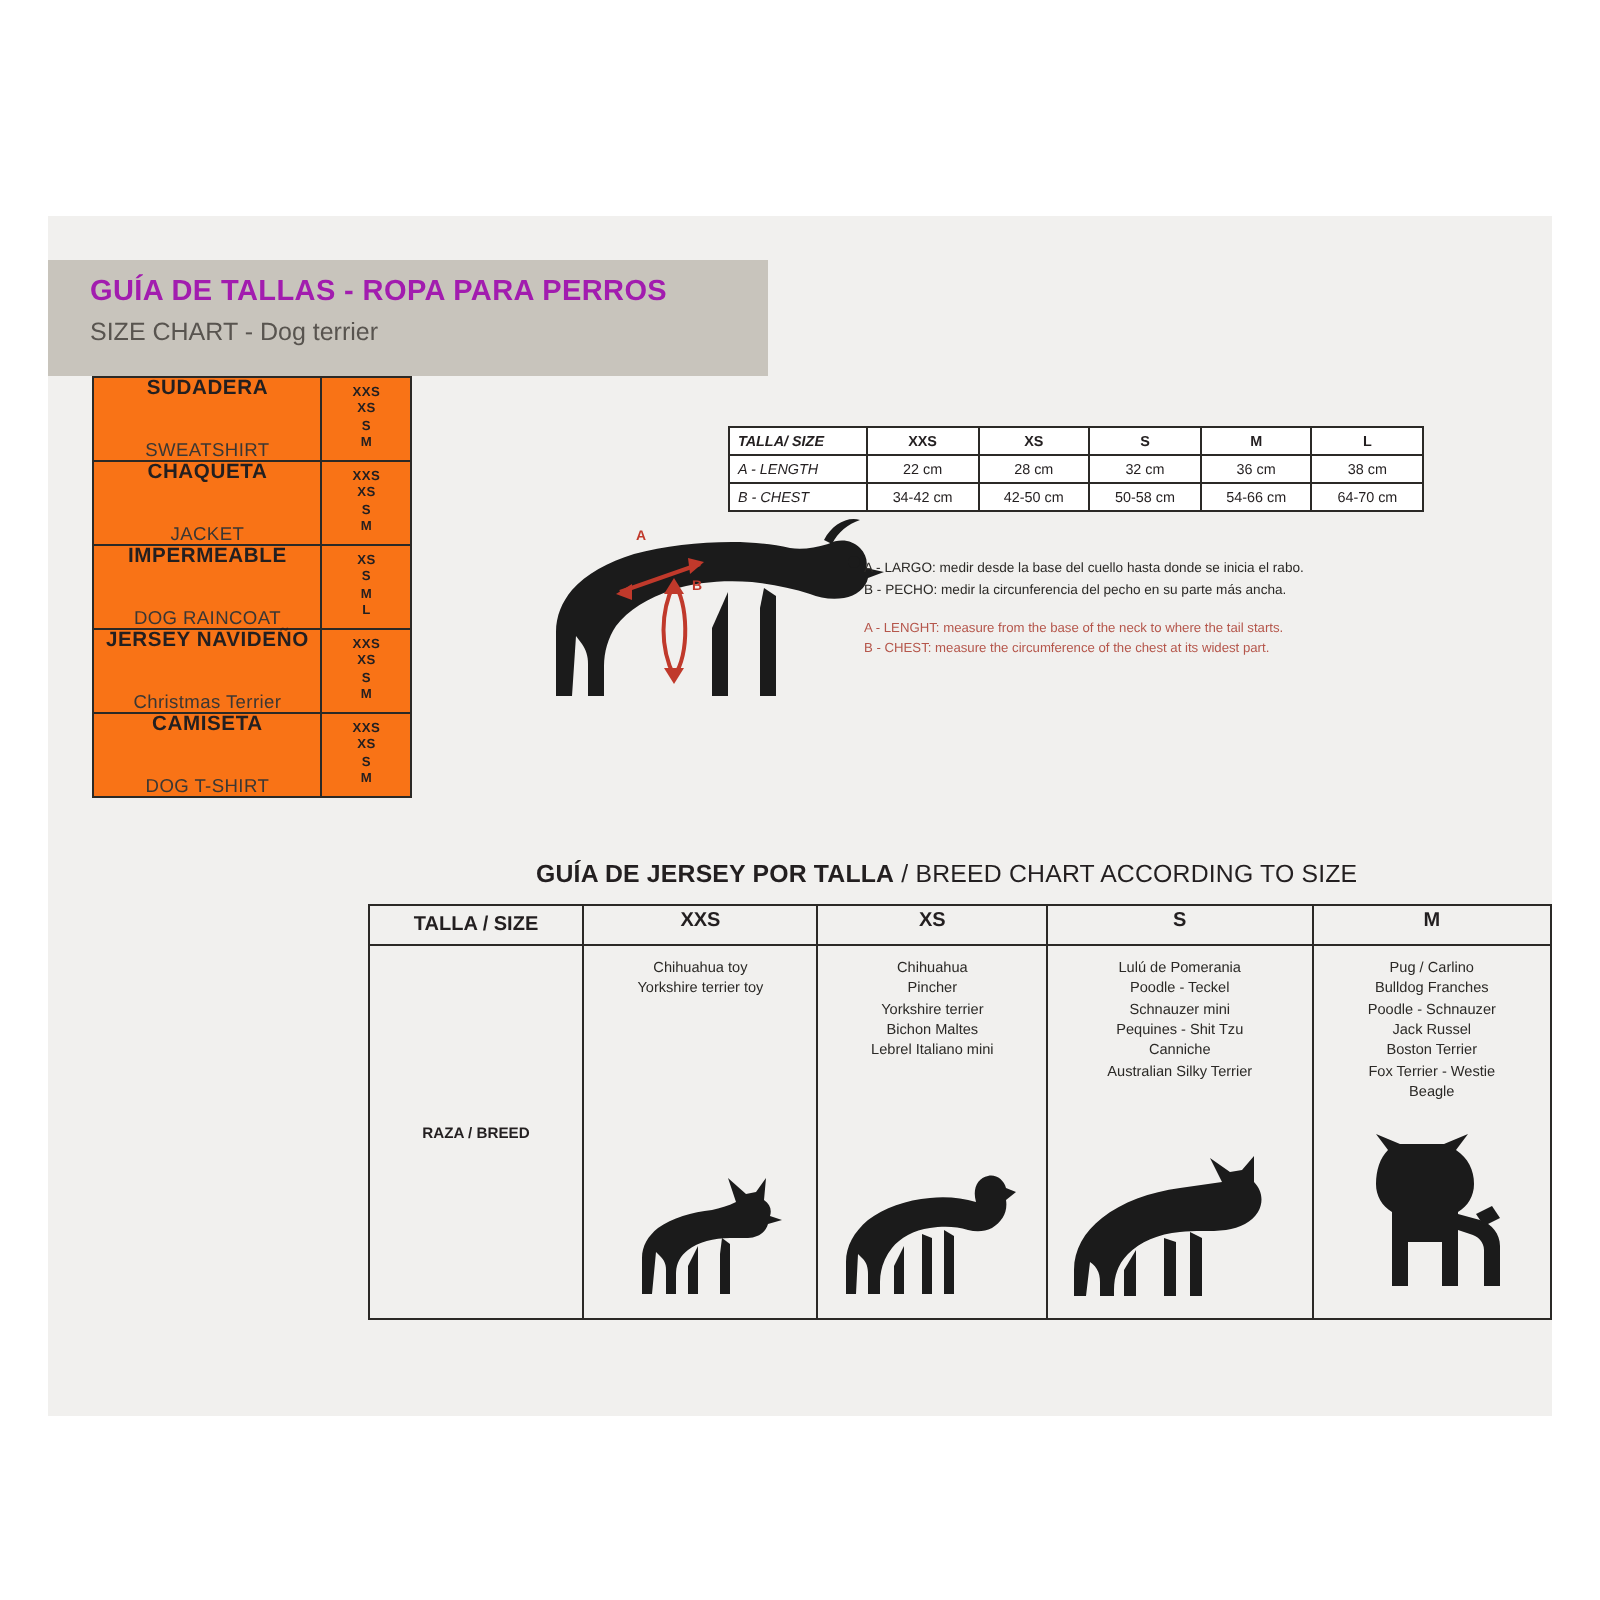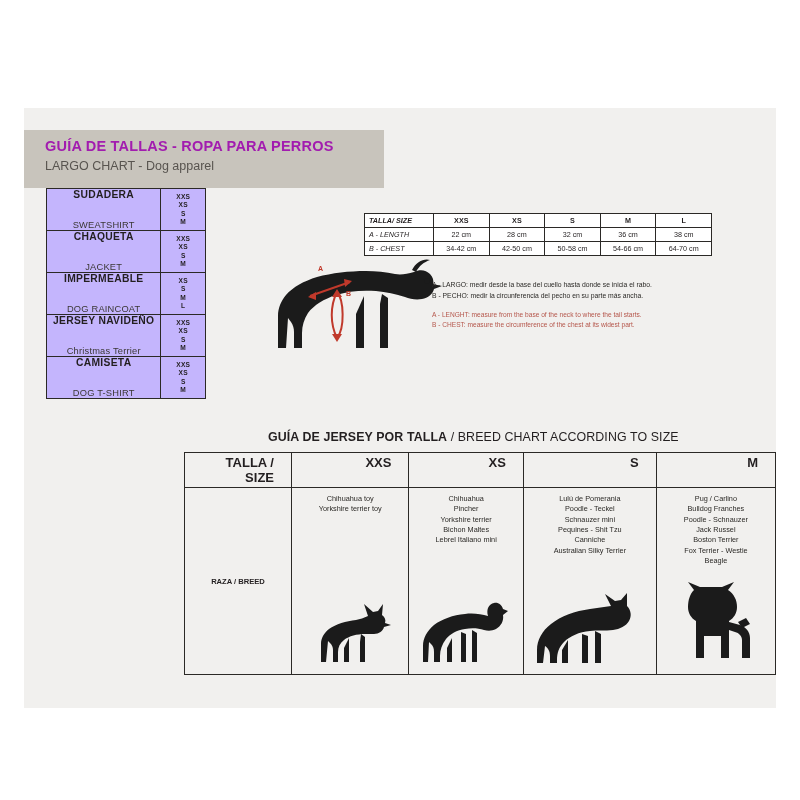--- a/index.html
+++ b/index.html
@@ -51,21 +51,21 @@
   }
 
   
   .garment-table {
     position: absolute;
     left: 22px;
     top: 80px;
     width: 160px;
     border: 1px solid #2b2926;
     border-collapse: collapse;
-    background: #c4b5fd;
+    background: #f97316;
   }
   .garment-table td {
     border: 1px solid #2b2926;
     padding: 0;
     vertical-align: middle;
   }
   .g-name {
     width: 115px;
     text-align: center;
     padding: 5px 2px 6px 2px;
@@ -184,22 +184,22 @@
     top: 344px;
     width: 592px;
     border-collapse: collapse;
     background: #f1f0ee;
   }
   .breed-table td {
     border: 1px solid #2b2926;
     vertical-align: top;
   }
   .breed-table tr.head td {
-    text-align: right;
-    font-size: 13px;
+    text-align: center;
+    font-size: 10px;
     font-weight: bold;
     height: 15px;
     padding: 2px 17px;
   }
   .breed-table tr.head td.rowlabel { font-weight: bold; }
   .breed-table td.rowlabel {
     width: 72px;
     text-align: center;
     font-size: 7.6px;
     font-weight: bold;
@@ -226,21 +226,21 @@
     align-items: flex-end;
   }
 </style>
 </head>
 <body>
 
 <div class="page">
 
   <div class="header-band"></div>
   <div class="header-title">GUÍA DE TALLAS - ROPA PARA PERROS</div>
-  <div class="header-sub">LARGO CHART - Dog apparel</div>
+  <div class="header-sub">SIZE CHART - Dog terrier</div>
 
   <table class="garment-table">
     <tbody>
       <tr>
         <td class="g-name">
           <span class="es">SUDADERA</span>
           <span class="en">SWEATSHIRT</span>
         </td>
         <td class="g-sizes">XXS<br>XS<br>S<br>M</td>
       </tr>

